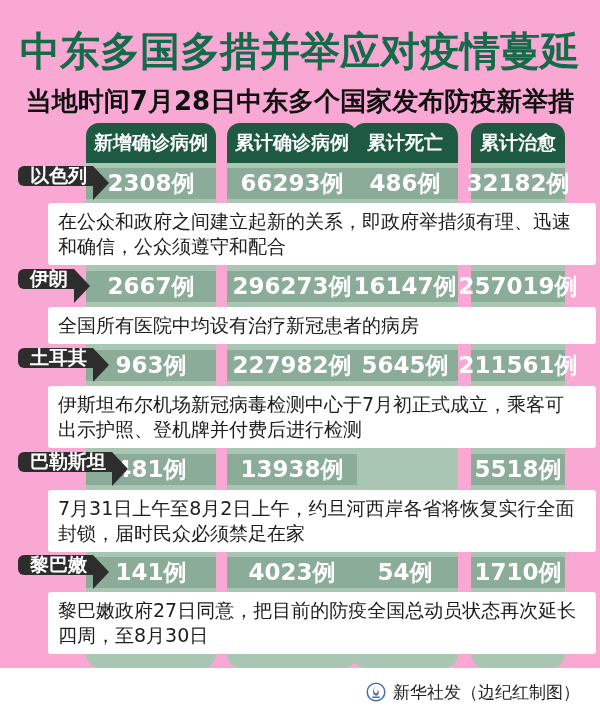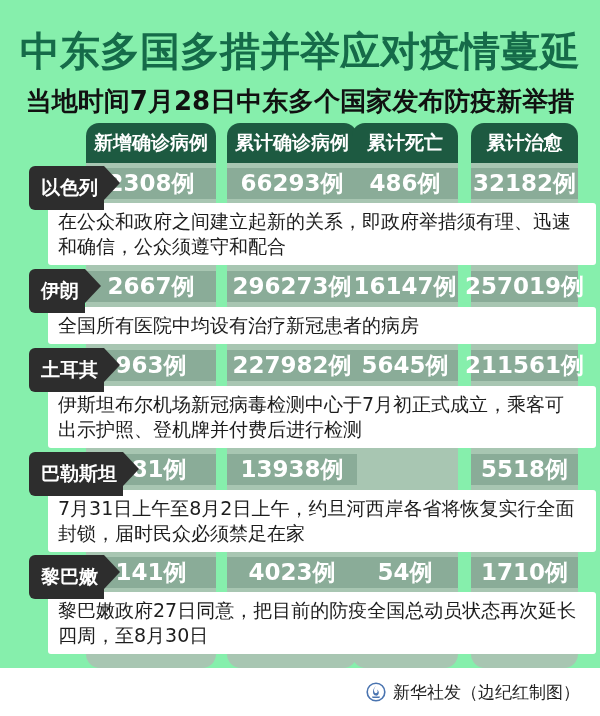--- a/index.html
+++ b/index.html
@@ -1,21 +1,21 @@
 <!DOCTYPE html>
 <html><head>
 <meta charset="utf-8">
 <style>
   html,body{margin:0;padding:0;}
   body{
     width:600px;height:716px;position:relative;overflow:hidden;
     background:#ffffff;
     font-family:"DejaVu Sans","Liberation Sans",sans-serif;
   }
-  .poster{position:absolute;left:0;top:0;width:600px;height:680px;background:#86efac;}
+  .poster{position:absolute;left:0;top:0;width:600px;height:680px;background:#f9a8d4;}
   .title{
     position:absolute;top:24px;left:0;width:600px;text-align:center;
     font-size:40px;font-weight:900;color:#156b49;letter-spacing:0px;white-space:nowrap;
   }
   .subtitle{
     position:absolute;top:84px;left:0;width:600px;text-align:center;
     font-size:26px;font-weight:700;color:#111111;white-space:nowrap;
   }
   .table{position:absolute;top:123px;left:0;width:600px;height:545px;}
   .colstrip{
@@ -31,33 +31,33 @@
     position:absolute;height:31px;background:#8aac98;color:#ffffff;
     font-size:23px;font-weight:700;display:flex;align-items:center;justify-content:center;
     z-index:2;white-space:nowrap;
   }
   .note{
     position:absolute;left:36px;width:548px;background:#ffffff;border-radius:3px;
     color:#1d1d1d;font-size:19px;line-height:25px;padding:6px 14px 6px 10px;
     box-sizing:border-box;z-index:4;margin-left:12px;
   }
   .tag{
-    position:absolute;left:18px;height:44px;background:#2d2d2d;color:#ffffff;
+    position:absolute;left:18px;height:20px;background:#2d2d2d;color:#ffffff;
     font-size:19px;font-weight:700;border-radius:6px 0 0 6px;
-    display:flex;align-items:center;padding:0 6px 0 12px;z-index:5;white-space:nowrap;margin-left:11px;
+    display:flex;align-items:center;padding:0 6px 0 12px;z-index:5;white-space:nowrap;
   }
   .tag::after{
     content:"";position:absolute;left:100%;top:0;width:0;height:0;
     border-top:17.5px solid transparent;border-bottom:17.5px solid transparent;
     border-left:16px solid #2d2d2d;
   }
   .c0{left:86px;width:130px}
   .c1{left:227px;width:130px}
   .c2{left:352px;width:106px}
-  .c3{left:471px;width:107px}
+  .c3{left:471px;width:94px}
   .r0{top:45px}.r1{top:148px}.r2{top:227px}.r3{top:331px}.r4{top:434px}
   .tag0{top:43px}.tag1{top:146px}.tag2{top:225px}.tag3{top:329px}.tag4{top:432px}
   .note0{top:80px}.note1{top:184px}.note2{top:263px}.note3{top:367px}.note4{top:469px}
   .footer{
     position:absolute;left:0;bottom:0;width:600px;height:48px;background:#ffffff;
     display:flex;align-items:center;justify-content:flex-end;gap:7px;
     padding-right:20px;box-sizing:border-box;
     font-size:17px;color:#222222;
   }
   .logo{display:flex;align-items:center;}

